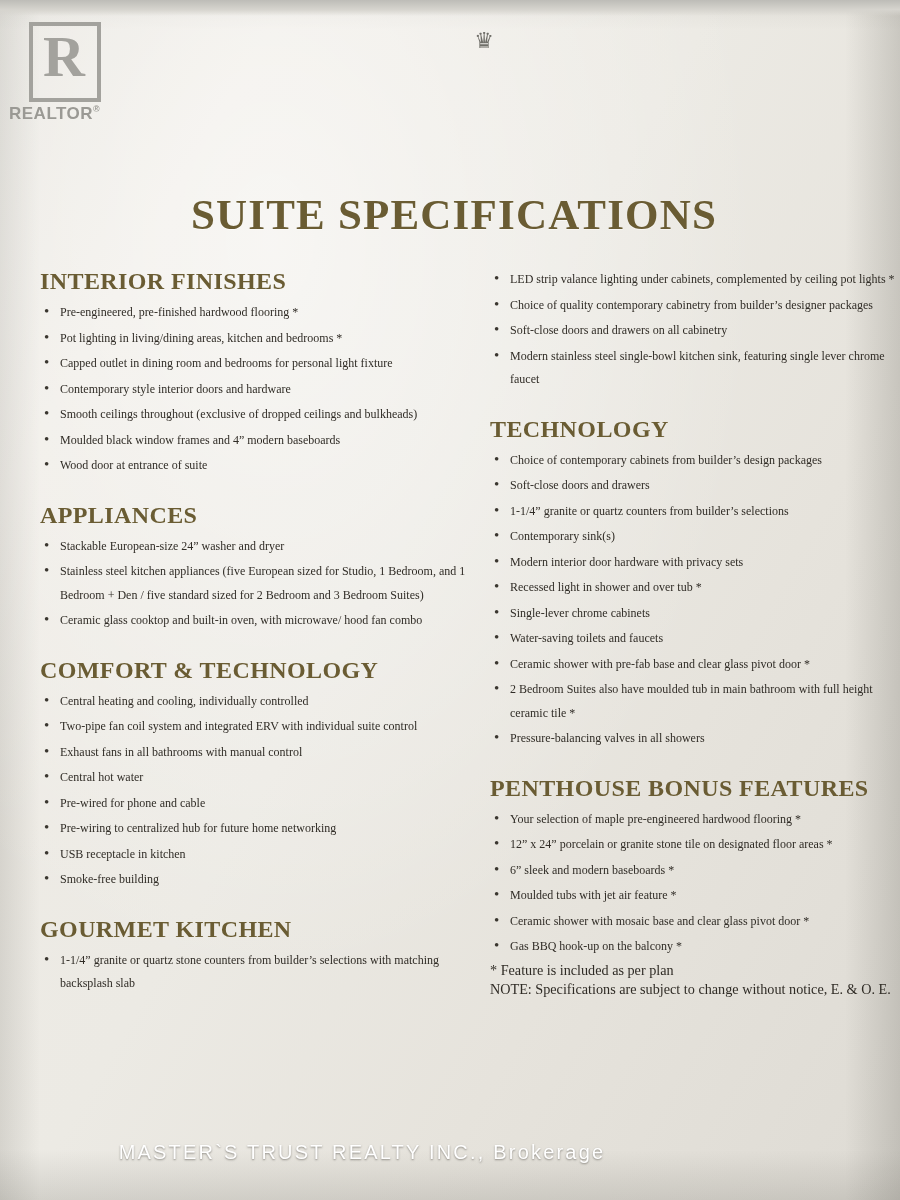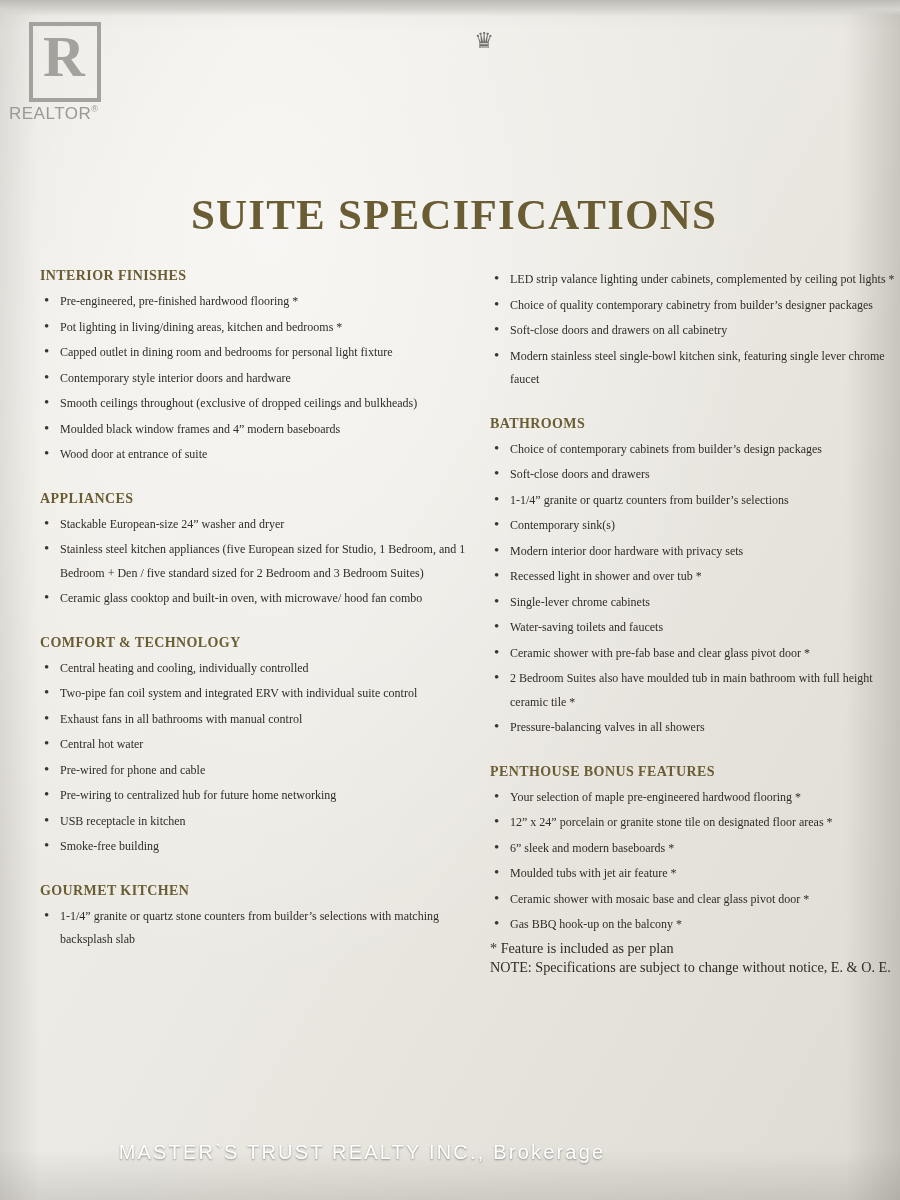--- a/index.html
+++ b/index.html
@@ -68,21 +68,21 @@
     color: #a3a29d;
     line-height: 1;
   }
   .realtor-logo .rword {
     position: absolute;
     left: 0;
     top: 82px;
     font-family: "Liberation Sans", sans-serif;
     font-size: 17px;
     letter-spacing: 0.5px;
-    font-weight: normal;
+    font-weight: bold;
     color: #9a9994;
   }
   .realtor-logo .rword sup {
     font-size: 9px;
   }
 
   
   .crown {
     position: absolute;
     left: 470px;
@@ -126,21 +126,21 @@
     width: 430px;
   }
   .col-right {
     left: 486px;
     width: 412px;
   }
 
   h2.section {
     margin: 0 0 6px 4px;
     font-family: "Liberation Serif", serif;
-    font-size: 14px;
+    font-size: 24px;
     font-weight: bold;
     letter-spacing: 0.4px;
     color: #6a5c33;
   }
   .section-gap {
     height: 22px;
   }
   ul.items {
     list-style: none;
     margin: 0 0 0 0;
@@ -256,21 +256,21 @@
 
       <ul class="items">
         <li>LED strip valance lighting under cabinets, complemented by ceiling pot lights *</li>
         <li>Choice of quality contemporary cabinetry from builder’s designer packages</li>
         <li>Soft-close doors and drawers on all cabinetry</li>
         <li>Modern stainless steel single-bowl kitchen sink, featuring single lever chrome faucet</li>
       </ul>
 
       <div class="section-gap"></div>
 
-      <h2 class="section">BATHROOMS</h2>
+      <h2 class="section">TECHNOLOGY</h2>
       <ul class="items">
         <li>Choice of contemporary cabinets from builder’s design packages</li>
         <li>Soft-close doors and drawers</li>
         <li>1-1/4” granite or quartz counters from builder’s selections</li>
         <li>Contemporary sink(s)</li>
         <li>Modern interior door hardware with privacy sets</li>
         <li>Recessed light in shower and over tub *</li>
         <li>Single-lever chrome cabinets</li>
         <li>Water-saving toilets and faucets</li>
         <li>Ceramic shower with pre-fab base and clear glass pivot door *</li>

